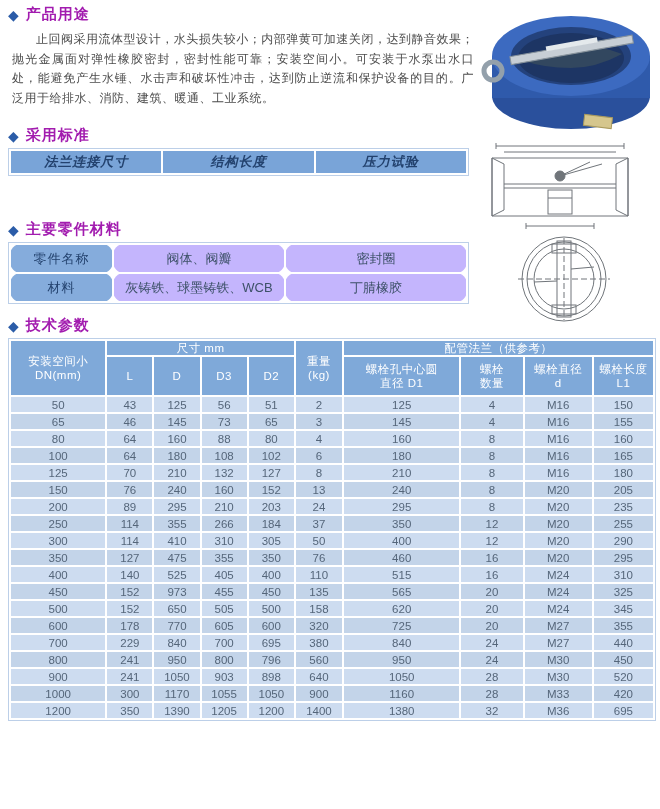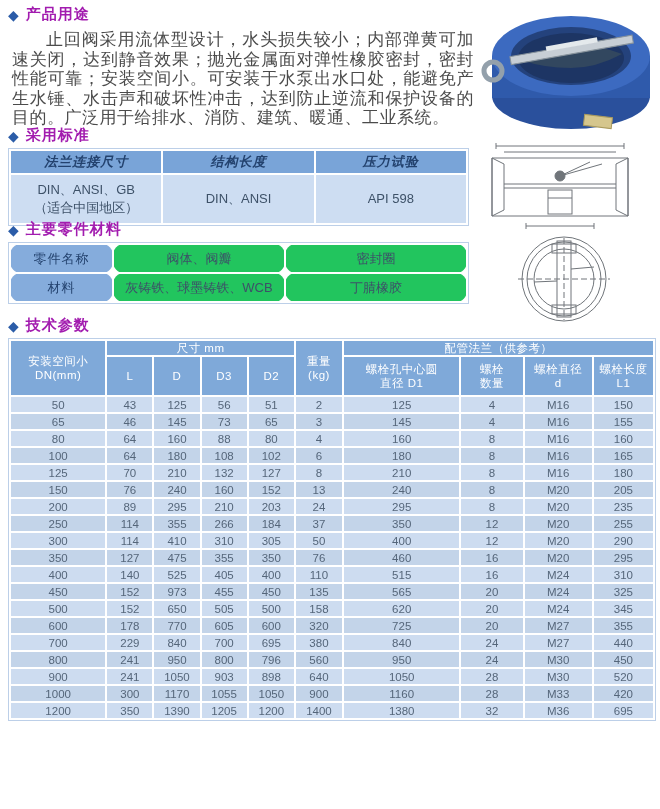--- a/index.html
+++ b/index.html
@@ -6,38 +6,38 @@
   html,body { background:#fff; }
   body { font-family:"Liberation Sans", sans-serif; }
   .page { position:relative; width:660px; height:809px; background:#ffffff; overflow:hidden; }
 
   
   .sec-head { position:absolute; left:8px; display:flex; align-items:center; gap:7px; }
   .diamond { color:#2b5ca8; font-size:14px; line-height:14px; }
   .sec-title { font-size:15px; font-weight:bold; color:#a21caf; letter-spacing:1px; }
 
   
-  .usage-text { position:absolute; left:12px; top:30px; width:462px; font-size:17px; line-height:19.5px;
+  .usage-text { position:absolute; left:12px; top:30px; width:462px; font-size:12px; line-height:19.5px;
                 color:#4b4b4b; text-align:justify; text-indent:2em; letter-spacing:0.5px;font-family:Liberation Serif, serif; }
 
   
   table { border-collapse:collapse; table-layout:fixed; width:100%; }
   td, th { border:2px solid #ffffff; text-align:center; vertical-align:middle; font-weight:normal; }
   .pre { white-space:pre-line; }
 
   
   .std-wrap { position:absolute; left:8px; top:148px; width:461px; border:1px solid #bccfe8; }
   .std-table th { background:#79a4d8; color:#23426e; font-size:13px; font-weight:bold; height:24px; letter-spacing:1px;font-style:italic; }
   .std-table td { background:#cdddf2; color:#3d5168; font-size:13px; height:50px; line-height:18px; }
 
   
   .mat-wrap { position:absolute; left:8px; top:242px; width:461px; border:1px solid #bccfe8; }
   .mat-table td { font-size:13px; height:29px;border-radius:11px; }
   .mat-table .lbl { background:#85acdc; color:#23426e; letter-spacing:1px; }
-  .mat-table .val { background:#22c55e; color:#3d5168;margin-top:45px; }
+  .mat-table .val { background:#c4b5fd; color:#3d5168;margin-top:45px; }
 
   
   .tech-wrap { position:absolute; left:8px; top:338px; width:648px; border:1px solid #bccfe8; }
   .tech-table th { background:#7fa9d9; color:#ffffff; font-size:11.5px; line-height:14px; font-weight:normal; letter-spacing:0.5px; }
   .tech-table .grp { height:16px;margin-top:20px; }
   .tech-table .sub { height:40px; }
   .tech-table td { font-size:11.5px; color:#55667a; height:17px; padding:0; }
   .tech-table tr.odd td  { background:#cddcf0; }
   .tech-table tr.even td { background:#c3d4e9; }
 
@@ -73,26 +73,20 @@
     <span class="diamond">◆</span>
     <span class="sec-title">采用标准</span>
   </div>
   <div class="std-wrap">
     <table class="std-table">
       <tbody>
           <tr>
         <th>法兰连接尺寸</th>
         <th>结构长度</th>
         <th>压力试验</th>
-      </tr>
-      <tr>
-        <td class="pre">DIN、ANSI、GB
-（适合中国地区）</td>
-        <td>DIN、ANSI</td>
-        <td>API 598</td>
       </tr>
     </tbody>
       </table>
   </div>
 
   <svg class="drawings" width="192" height="186" viewBox="0 0 192 186" fill="none" stroke="#70757a" stroke-width="1">
 
     <g>
       <line x1="28" y1="8" x2="156" y2="8"></line>
       <line x1="28" y1="5" x2="28" y2="11"></line>

